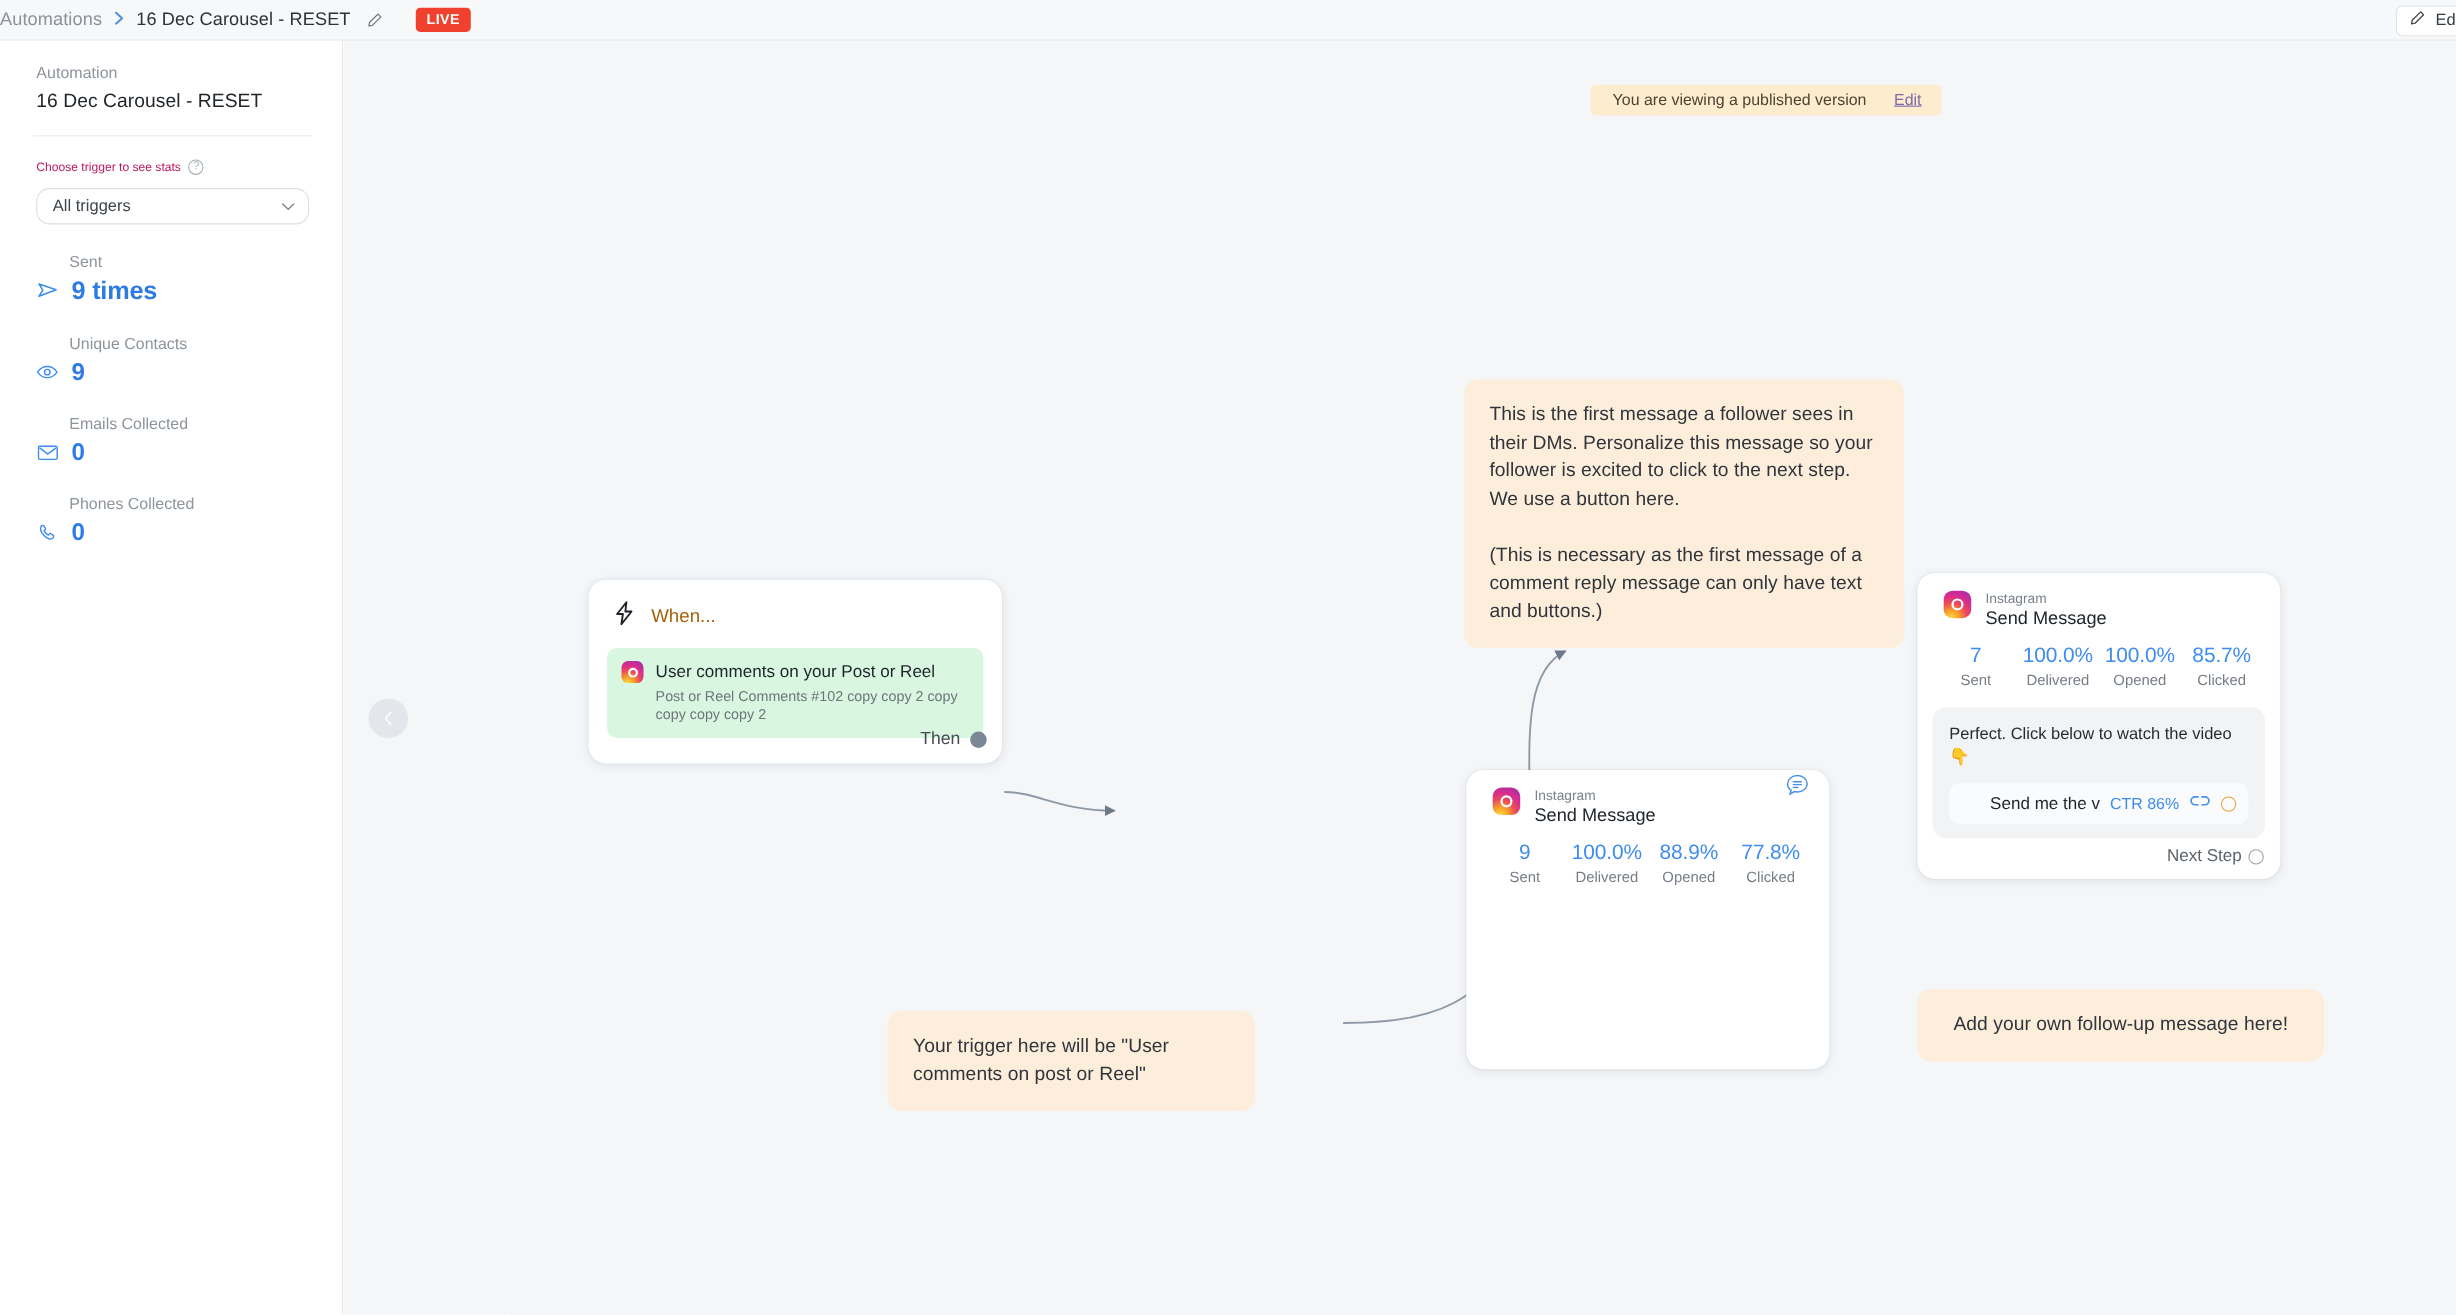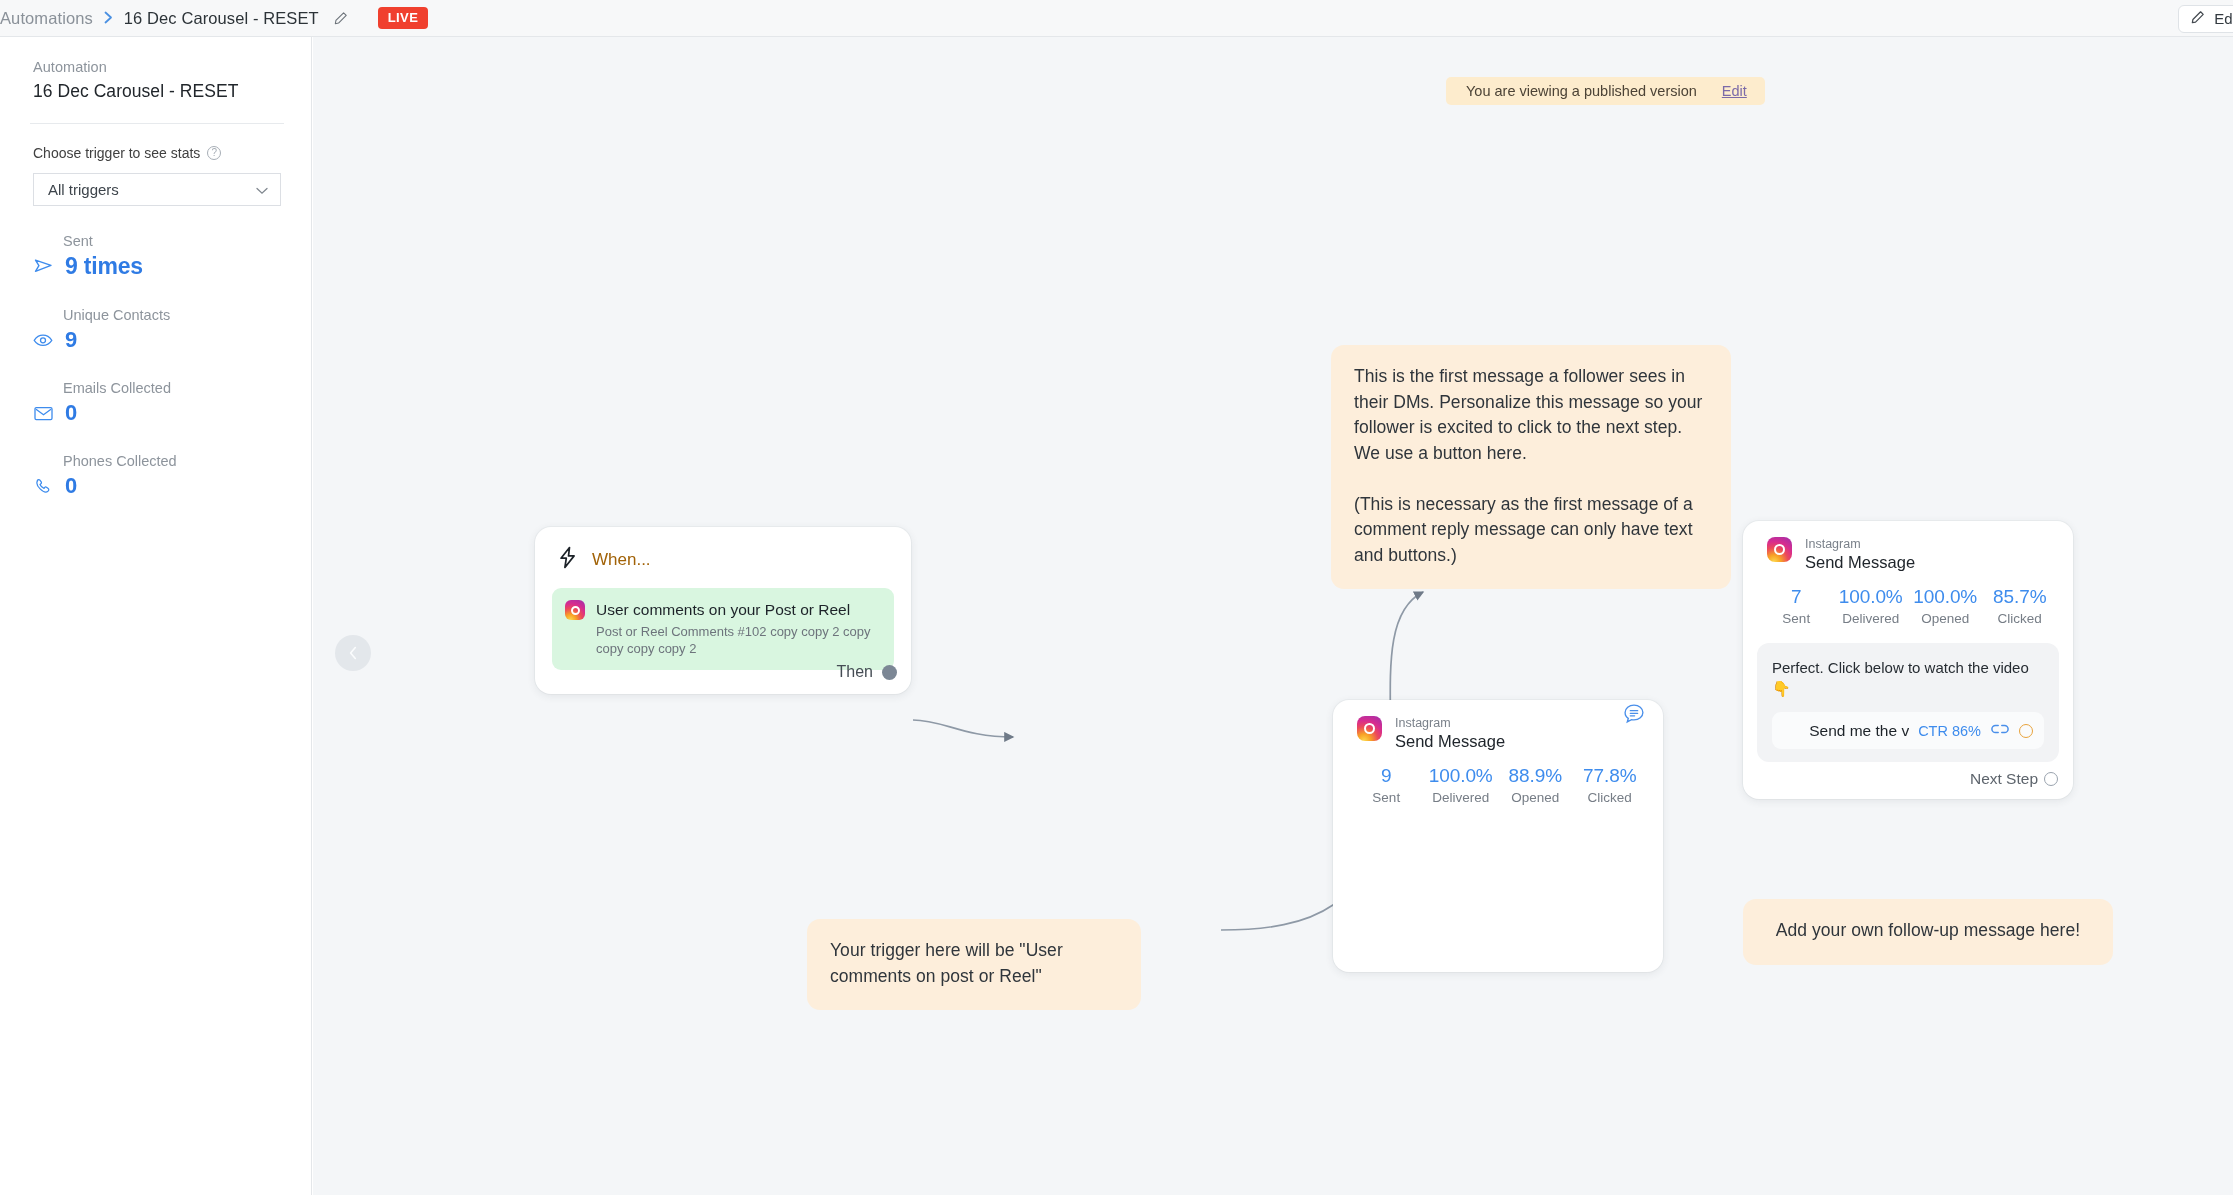--- a/index.html
+++ b/index.html
@@ -48,30 +48,30 @@
     position: absolute; left: 0; top: 37px;
     width: 312px; height: 1158px;
     background: #ffffff;
     border-right: 1px solid #e4e7ea;
   }
   .sb-section { padding: 22px 30px 0 33px; }
   .sb-label { font-size: 14.5px; color: #8d949c; margin-bottom: 6px; letter-spacing: .05px;}
   .sb-title { font-size: 17.5px; color: #21262b; letter-spacing: .05px; }
   .sb-divider { height: 1px; background: #e7eaed; margin: 21px 27px 0 30px; }
   .sb-help { padding: 21px 30px 0 33px; display: flex; align-items: center; gap: 7px; }
-  .sb-help-txt { font-size: 14px; color: #404040; }
+  .sb-help-txt { font-size: 11px; color: #be185d; }
   .qmark {
     width: 14px; height: 14px; border-radius: 50%;
     border: 1.3px solid #a7aeb6; color: #a7aeb6;
     font-size: 10px; line-height: 11.5px; text-align: center;
     display:inline-block;
   }
   .select-box {
     margin: 12px 30px 0 33px;
-    height: 33px; border: 1px solid #dcdfe4; border-radius: 0;
+    height: 33px; border: 1px solid #dcdfe4; border-radius: 12px;
     background: #fff; display: flex; align-items: center;
     justify-content: space-between; padding: 0 12px 0 14px;
   }
   .select-val { font-size: 15px; color: #3d444b; }
   .stat { padding: 0 30px 0 33px; margin-top: 27px; }
   .stat-label { font-size: 14.5px; color: #8d949c; margin-left: 30px; }
   .stat-row { display: flex; align-items: center; gap: 12px; margin-top: 4px; }
   .stat-icon { width: 20px; display: flex; justify-content: center; align-items: center; }
   .stat-value { font-size: 23px; font-weight: 700; color: #2f7be4; letter-spacing: -.2px; }
   .stat-value.sm { font-size: 22px; }

